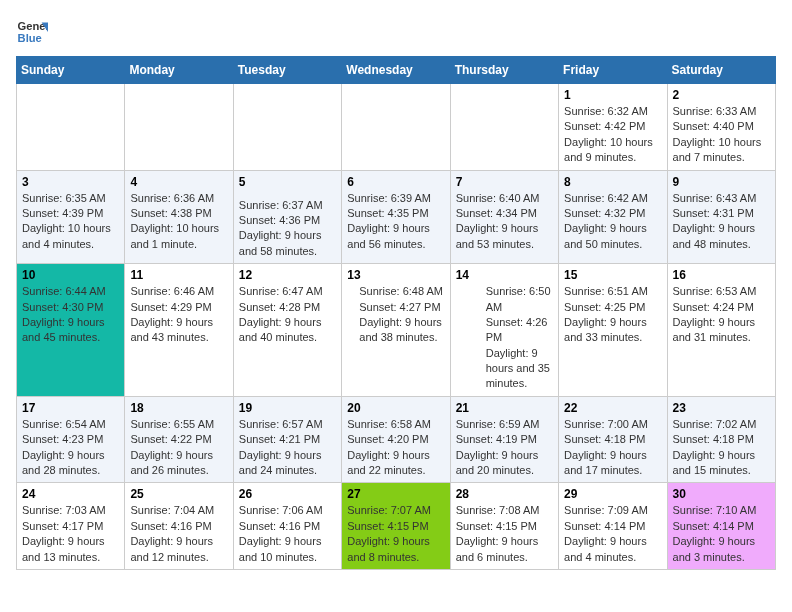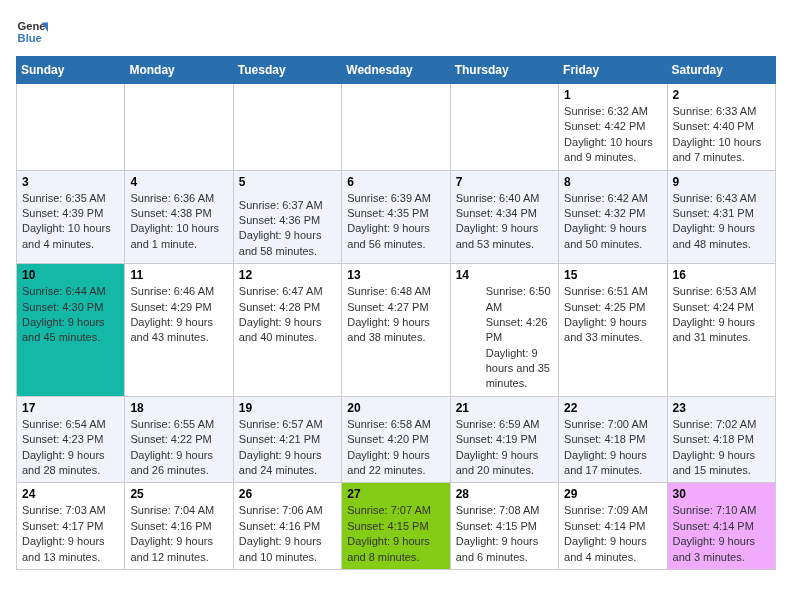--- a/index.html
+++ b/index.html
@@ -184,21 +184,21 @@
 Daylight: 9 hours and 43 minutes.</div>
         </td>
         <td style="background: rgb(255, 255, 255);">
           <span class="day-number">12</span>
           <div class="day-info" style="white-space: pre-line;">Sunrise: 6:47 AM
 Sunset: 4:28 PM
 Daylight: 9 hours and 40 minutes.</div>
         </td>
         <td style="background: rgb(255, 255, 255);">
           <span class="day-number">13</span>
-          <div class="day-info" style="white-space: pre-line;">Sunrise: 6:48 AM
+          <div class="day-info" style="white-space: pre-line; margin-left: 12px;">Sunrise: 6:48 AM
 Sunset: 4:27 PM
 Daylight: 9 hours and 38 minutes.</div>
         </td>
         <td style="background: rgb(255, 255, 255);">
           <span class="day-number">14</span>
           <div class="day-info" style="white-space: pre-line; margin-left: 30px;">Sunrise: 6:50 AM
 Sunset: 4:26 PM
 Daylight: 9 hours and 35 minutes.</div>
         </td>
         <td style="background: rgb(255, 255, 255);">

